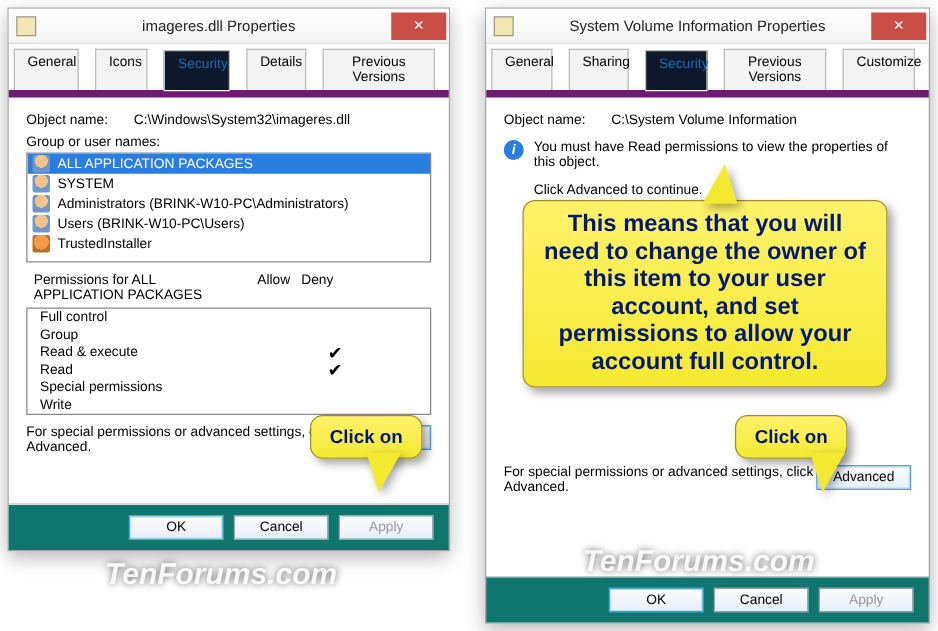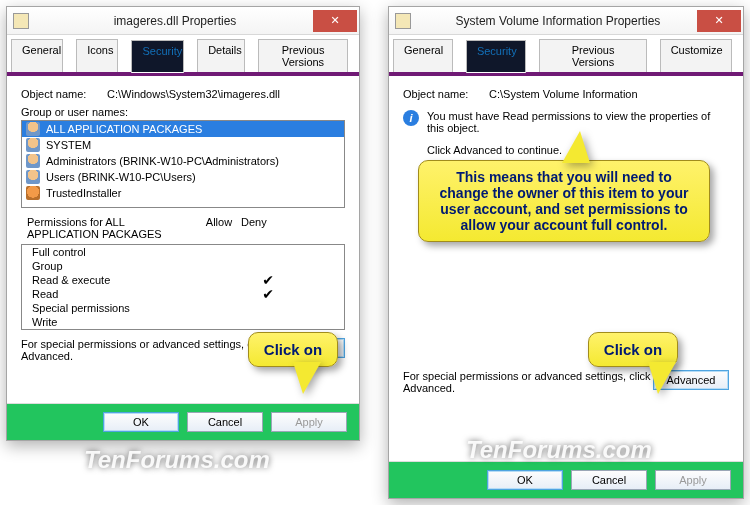--- a/index.html
+++ b/index.html
@@ -5,21 +5,21 @@
   *{box-sizing:border-box;font-family:"Segoe UI",Arial,sans-serif;font-size:11px}
   body{margin:0;width:750px;height:505px;background:#fff;position:relative}
   .canvas{position:relative;width:750px;height:505px}
   .dlg{position:absolute;border:1px solid #a5a5a5;background:#fff;box-shadow:0 5px 15px rgba(0,0,0,.3)}
   .l{left:6px;top:6px;width:354px;height:435px}
   .r{left:388px;top:6px;width:356px;height:493px}
   .titlebar{height:28px;background:linear-gradient(#fff,#f4f4f4);border-bottom:1px solid #d8d8d8;display:flex;align-items:center;padding:0 0 0 6px}
   .ticon{width:16px;height:16px;border:1px solid #999;margin-right:8px;background:#f4e7b6}
   .ttext{flex:1;text-align:center;color:#222;font-size:12px}
   .close{width:44px;height:22px;background:#c94f44;color:#fff;display:flex;align-items:center;justify-content:center;margin-right:2px}
-  .tabs{display:flex;border-bottom:4px solid #701a75;padding:4px 12px 0 4px;gap:14px}
+  .tabs{display:flex;border-bottom:6px solid #701a75;padding:4px 12px 0 4px;gap:14px}
   .tab{padding:4px 10px;border:1px solid #bbb;border-bottom:none;background:#f3f3f3;margin-right:-1px;min-width:40px;text-align:center}
   .tab.act{background:#0f172a;position:relative;top:1px;color:#126fb7;border-bottom:1px solid #fff}
   .body{padding:8px 14px}
   .row{display:flex;align-items:center;margin:4px 0}
   .lbl{min-width:86px}
   .list{border:1px solid #888;height:88px;overflow:hidden;margin-top:2px}
   .li{display:flex;align-items:center;padding:1px 4px;gap:6px}
   .li.sel{background:#2a7ee0;color:#fff}
   .usericon{width:14px;height:14px;background:radial-gradient(circle at 50% 35%,#f2c38a 45%,#6f97c9 46%);border-radius:2px}
   .usericon.tr{background:radial-gradient(circle at 50% 40%,#f39a48 55%,#b96f2b 56%)}
@@ -28,24 +28,24 @@
   .btn.hl{border:1px solid #4fa4e0;box-shadow:0 0 0 1px #b5dcf6 inset}
   .shield{width:14px;height:14px;display:inline-block;vertical-align:middle;margin-right:4px;background:conic-gradient(#2c65bf 0 25%,#cc2d2d 0 50%,#2fa04a 0 75%,#f1c40f 0 100%);border-radius:2px}
   .permbox{border:1px solid #888;margin-top:2px}
   .phdr{display:flex;padding:2px 6px}
   .phdr span:nth-child(1){flex:1}
   .phdr span:nth-child(2){width:44px;text-align:center}
   .phdr span:nth-child(3){width:44px;}
   .prow{display:flex;padding:1px 10px}
   .prow span:nth-child(1){flex:1}
   .ck{width:44px;text-align:center;font-size:14px;line-height:12px}
-  .ftrbtns{display:flex;gap:8px;justify-content:flex-end;padding:8px 12px;border-top:1px solid #ddd;position:absolute;bottom:0;left:0;right:0;background:#22c55e}
+  .ftrbtns{display:flex;gap:8px;justify-content:flex-end;padding:8px 12px;border-top:1px solid #ddd;position:absolute;bottom:0;left:0;right:0;background:#0f766e}
   .info{display:flex;gap:8px;align-items:flex-start;margin:10px 0}
   .infico{width:16px;height:16px;border-radius:50%;background:#2a7ee0;color:#fff;font-weight:bold;font-style:italic;display:flex;align-items:center;justify-content:center;font-size:11px}
-  .callout{position:absolute;background:linear-gradient(#fff26b,#f4e931);border:1px solid #a18c1c;border-radius:10px;box-shadow:4px 4px 7px rgba(0,0,0,.35);padding:8px 12px;font-weight:bold;font-size:14px;text-align:center;color:#001a72}
+  .callout{position:absolute;background:linear-gradient(#fff26b,#f4e931);border:1px solid #a18c1c;border-radius:10px;box-shadow:4px 4px 7px rgba(0,0,0,.35);padding:8px 12px;font-weight:bold;font-size:19px;text-align:center;color:#001a72}
   .callout.sm{font-size:15px}
   .tail{position:absolute;width:0;height:0}
   .tail.d{border-left:10px solid transparent;border-right:18px solid transparent;border-top:32px solid #f4e931;filter:drop-shadow(3px 3px 4px rgba(0,0,0,.35))}
   .tail.u{border-left:18px solid transparent;border-right:10px solid transparent;border-bottom:32px solid #f4e931;filter:drop-shadow(3px 3px 4px rgba(0,0,0,.35))}
   .wmk{position:absolute;font-size:24px;font-weight:bold;font-style:italic;color:rgba(255,255,255,.9);text-shadow:0 0 6px rgba(0,0,0,.6)}
 </style>
 </head>
 <body>
 
 <div class="canvas">
@@ -145,20 +145,21 @@
 <div class="dlg r">
   <div class="titlebar">
     <div class="ticon"></div>
     <div class="ttext">System Volume Information Properties</div>
     <div class="close">
           <span>✕</span>
         </div>
   </div>
   <div class="tabs">
     <div class="tab">General</div>
+    <div class="tab">Sharing</div>
     <div class="tab act">Security</div>
     <div class="tab">Previous Versions</div>
     <div class="tab">Customize</div>
   </div>
   <div class="body">
     <div class="row">
       <span class="lbl">Object name:</span>
       <span>C:\System Volume Information</span>
     </div>
     <div class="info">

